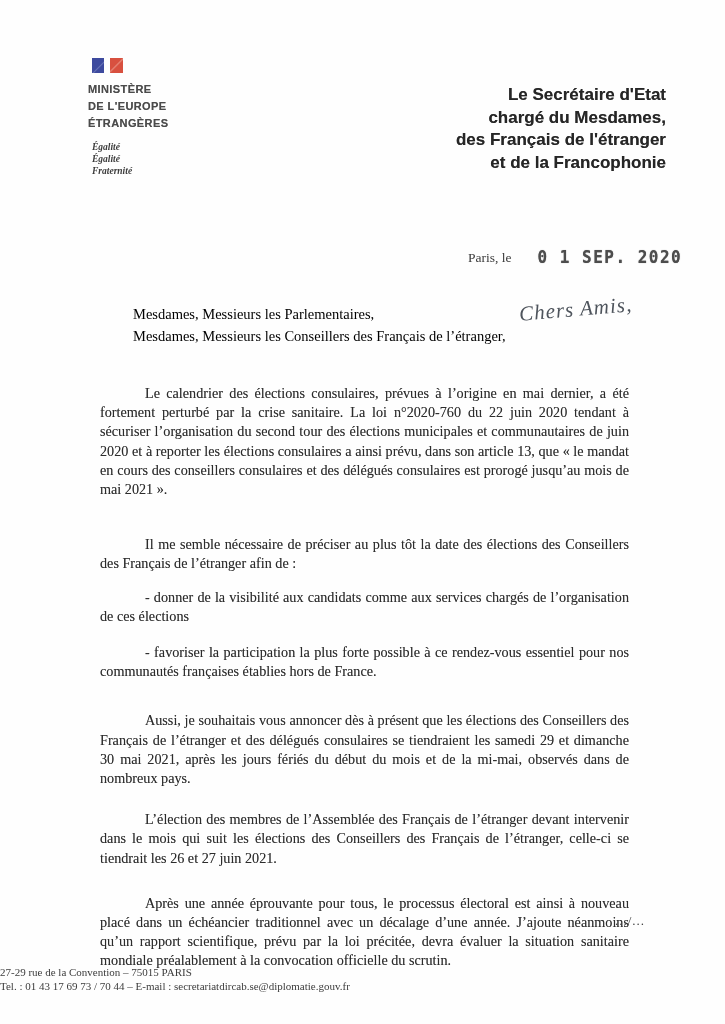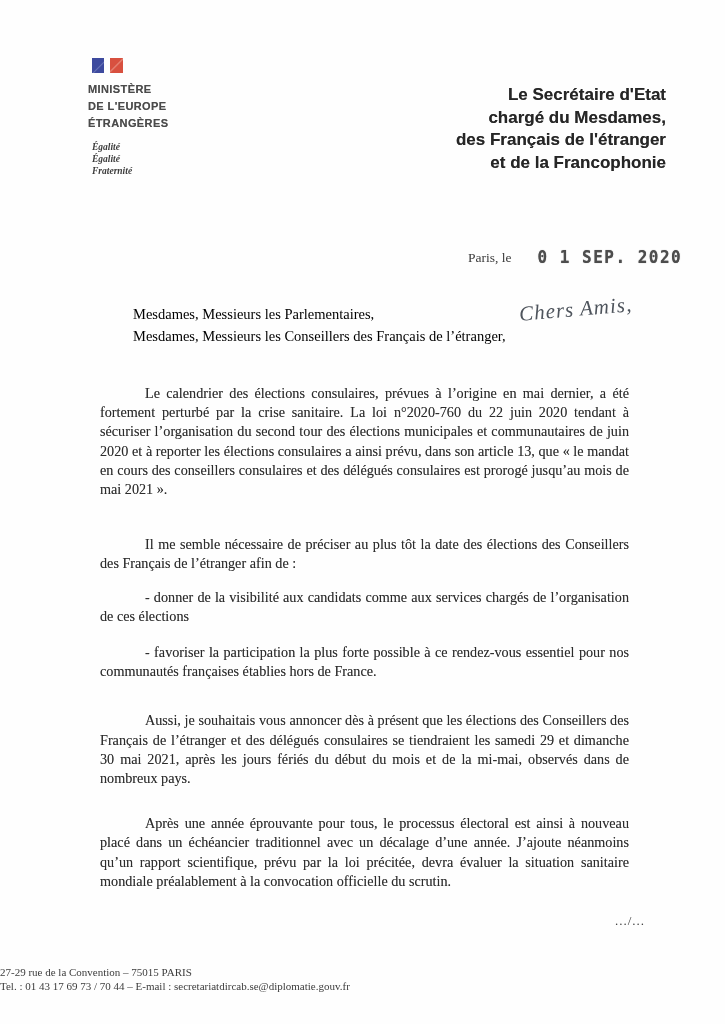--- a/index.html
+++ b/index.html
@@ -181,20 +181,21 @@
     <div>Mesdames, Messieurs les Conseillers des Français de l’étranger,</div>
   </div>
   <div class="handwritten-note">Chers Amis,</div>
 
   <div class="letter-body">
     <p class="para mt-20">Le calendrier des élections consulaires, prévues à l’origine en mai dernier, a été fortement perturbé par la crise sanitaire. La loi n°2020-760 du 22 juin 2020 tendant à sécuriser l’organisation du second tour des élections municipales et communautaires de juin 2020 et à reporter les élections consulaires a ainsi prévu, dans son article 13, que « le mandat en cours des conseillers consulaires et des délégués consulaires est prorogé jusqu’au mois de mai 2021 ».</p>
     <p class="para mt-36">Il me semble nécessaire de préciser au plus tôt la date des élections des Conseillers des Français de l’étranger afin de :</p>
     <p class="para mt-14">- donner de la visibilité aux candidats comme aux services chargés de l’organisation de ces élections</p>
     <p class="para mt-17">- favoriser la participation la plus forte possible à ce rendez-vous essentiel pour nos communautés françaises établies hors de France.</p>
     <p class="para mt-30">Aussi, je souhaitais vous annoncer dès à présent que les élections des Conseillers des Français de l’étranger et des délégués consulaires se tiendraient les samedi 29 et dimanche 30 mai 2021, après les jours fériés du début du mois et de la mi-mai, observés dans de nombreux pays.</p>
+    <p class="para mt-22">L’élection des membres de l’Assemblée des Français de l’étranger devant intervenir dans le mois qui suit les élections des Conseillers des Français de l’étranger, celle-ci se tiendrait les 26 et 27 juin 2021.</p>
     <p class="para mt-26">Après une année éprouvante pour tous, le processus électoral est ainsi à nouveau placé dans un échéancier traditionnel avec un décalage d’une année. J’ajoute néanmoins qu’un rapport scientifique, prévu par la loi précitée, devra évaluer la situation sanitaire mondiale préalablement à la convocation officielle du scrutin.</p>
   </div>
 
   <div class="continuation">.../...</div>
 
   <div class="footer">
     <div>27-29 rue de la Convention – 75015 PARIS</div>
     <div>Tel. : 01 43 17 69 73 / 70 44 – E-mail : secretariatdircab.se@diplomatie.gouv.fr</div>
   </div>
 

